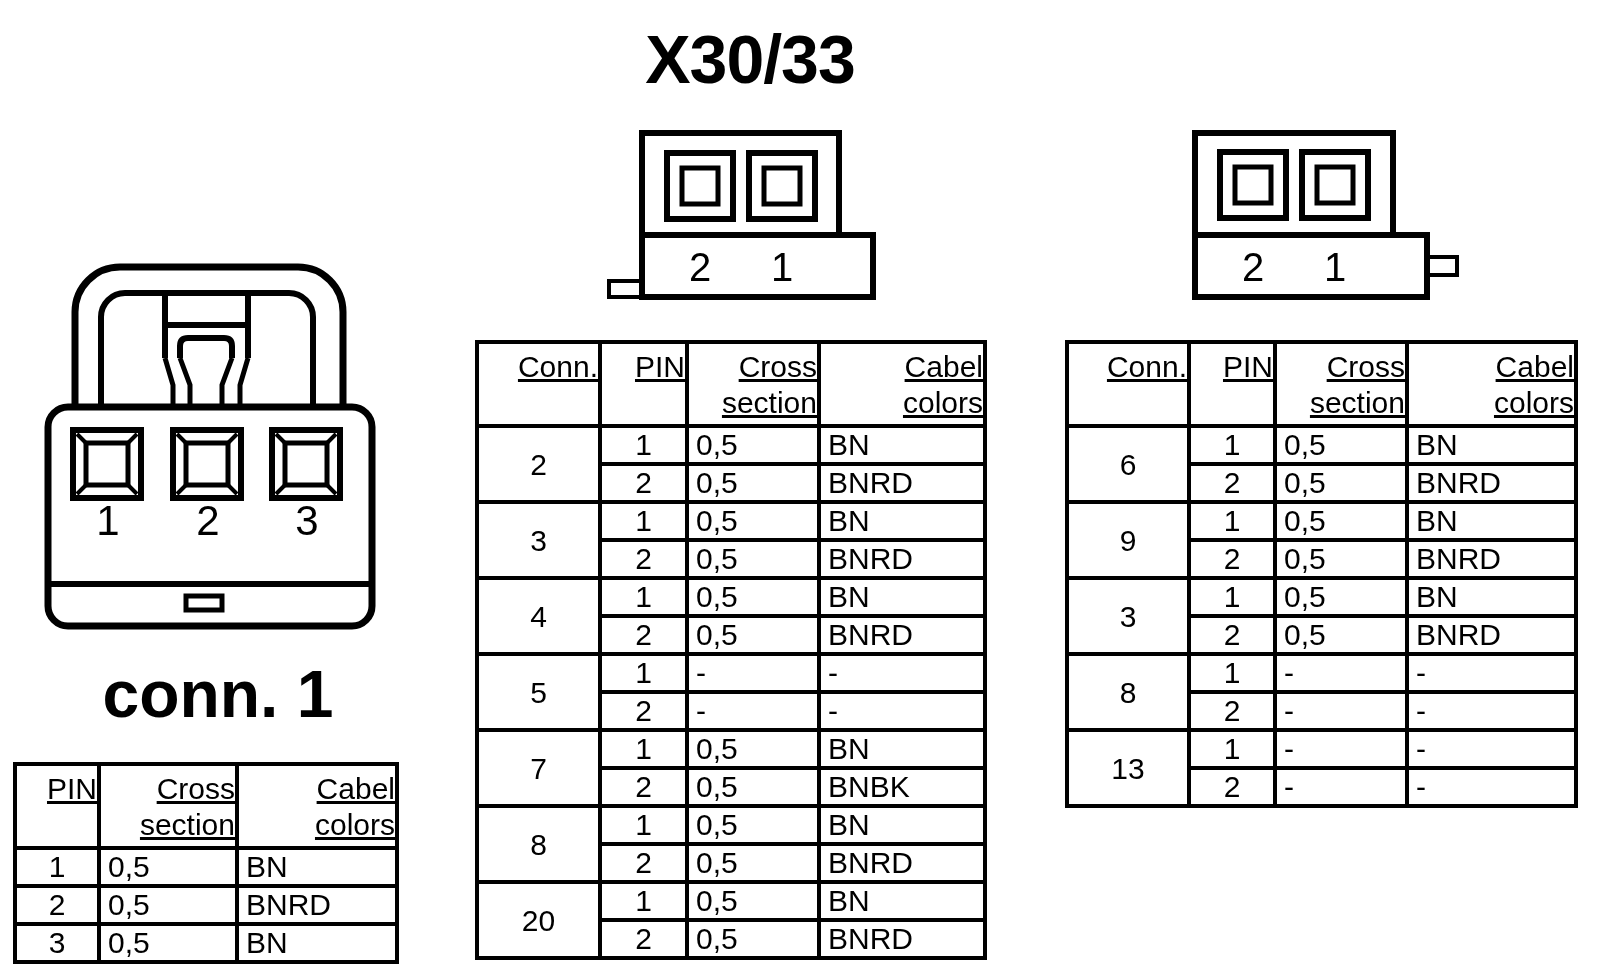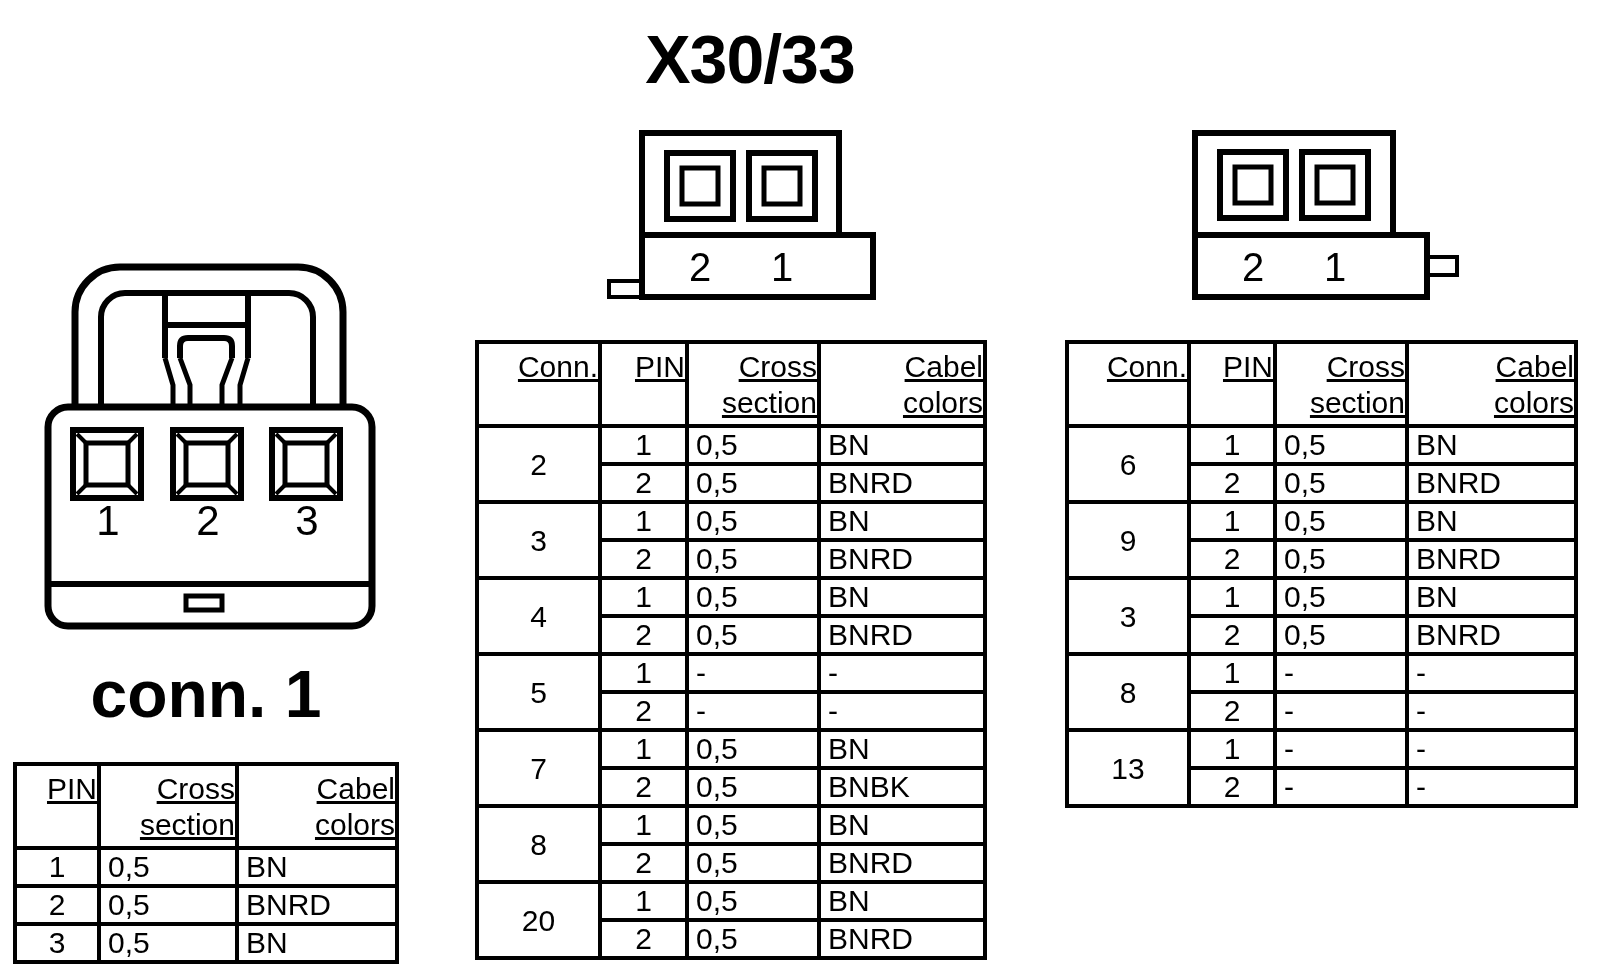--- a/index.html
+++ b/index.html
@@ -12,21 +12,21 @@
     overflow: hidden;
   }
   .abs { position: absolute; }
 
   .title {
     left: 500px; top: 20px; width: 500px;
     text-align: center;
     font-size: 68px; font-weight: bold; letter-spacing: -1px;
   }
   .caption {
-    left: 16px; top: 656px; width: 380px;
+    left: 28px; top: 656px; width: 380px;
     text-align: center;
     font-size: 66px; font-weight: bold;
   }
   .pinlabel {
     top: 497px; width: 60px;
     text-align: center;
     font-size: 42px;
   }
 
   svg .ln { fill: none; stroke: #000; }

